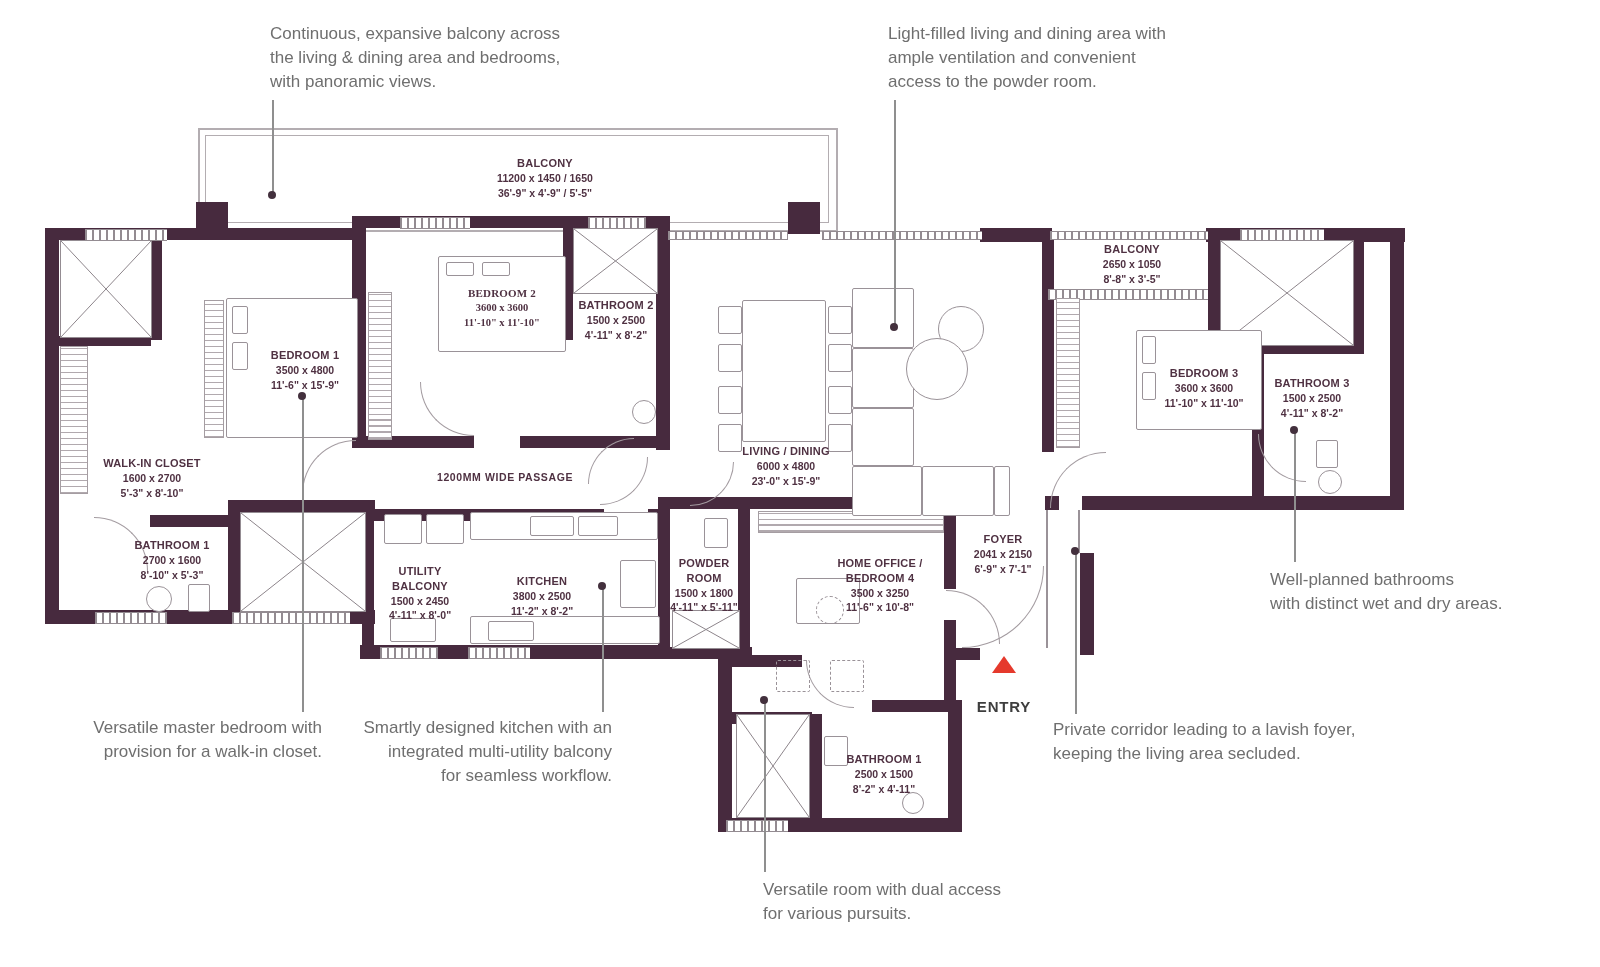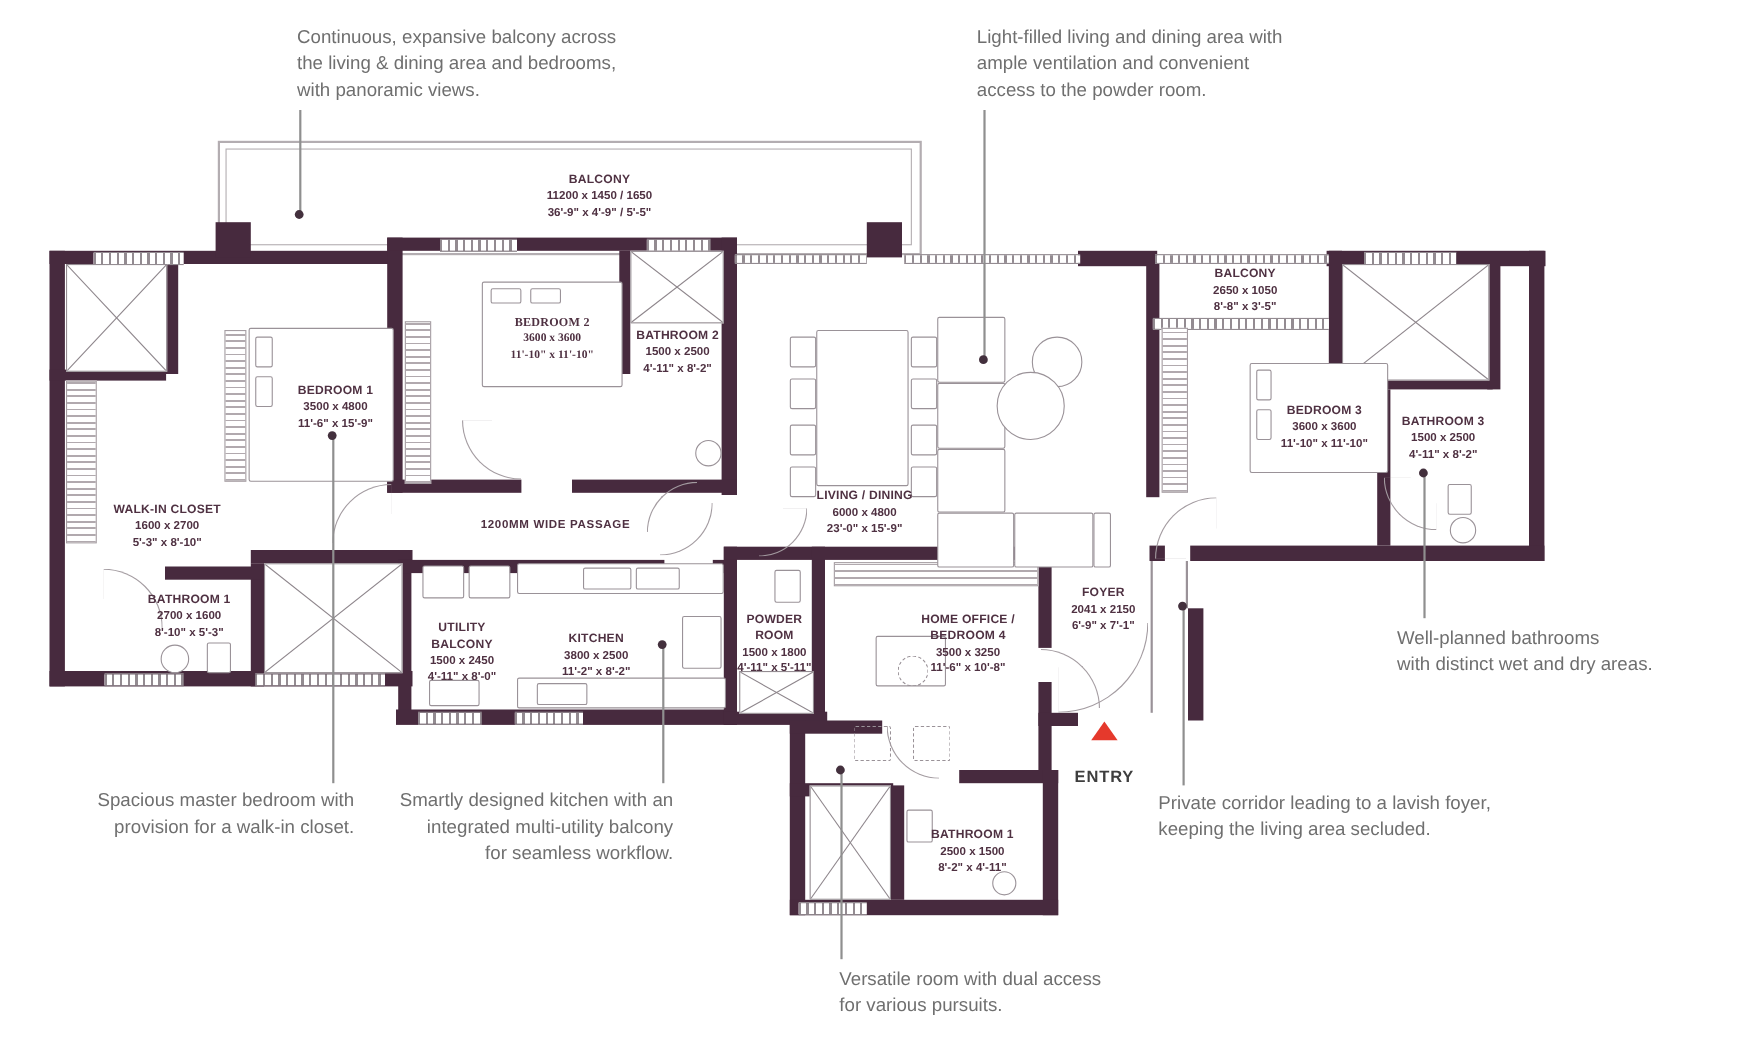--- a/index.html
+++ b/index.html
@@ -290,21 +290,21 @@
   </div>
 
   <div class="passage-label" style="left:505px;top:471px;">1200MM WIDE PASSAGE</div>
 
   <div class="note" style="left:270px;top:22px;">Continuous, expansive balcony across
 the living &amp; dining area and bedrooms,
 with panoramic views.</div>
   <div class="note" style="left:888px;top:22px;">Light-filled living and dining area with
 ample ventilation and convenient
 access to the powder room.</div>
-  <div class="note right" style="left:56px;top:716px;width:266px;">Spacious master bedroom with
+  <div class="note right" style="left:56px;top:716px;width:266px;">Versatile master bedroom with
 provision for a walk-in closet.</div>
   <div class="note right" style="left:340px;top:716px;width:272px;">Smartly designed kitchen with an
 integrated multi-utility balcony
 for seamless workflow.</div>
   <div class="note" style="left:763px;top:878px;width:290px;">Versatile room with dual access
 for various pursuits.</div>
   <div class="note" style="left:1270px;top:568px;width:290px;">Well-planned bathrooms
 with distinct wet and dry areas.</div>
   <div class="note" style="left:1053px;top:718px;width:360px;">Private corridor leading to a lavish foyer,
 keeping the living area secluded.</div>

